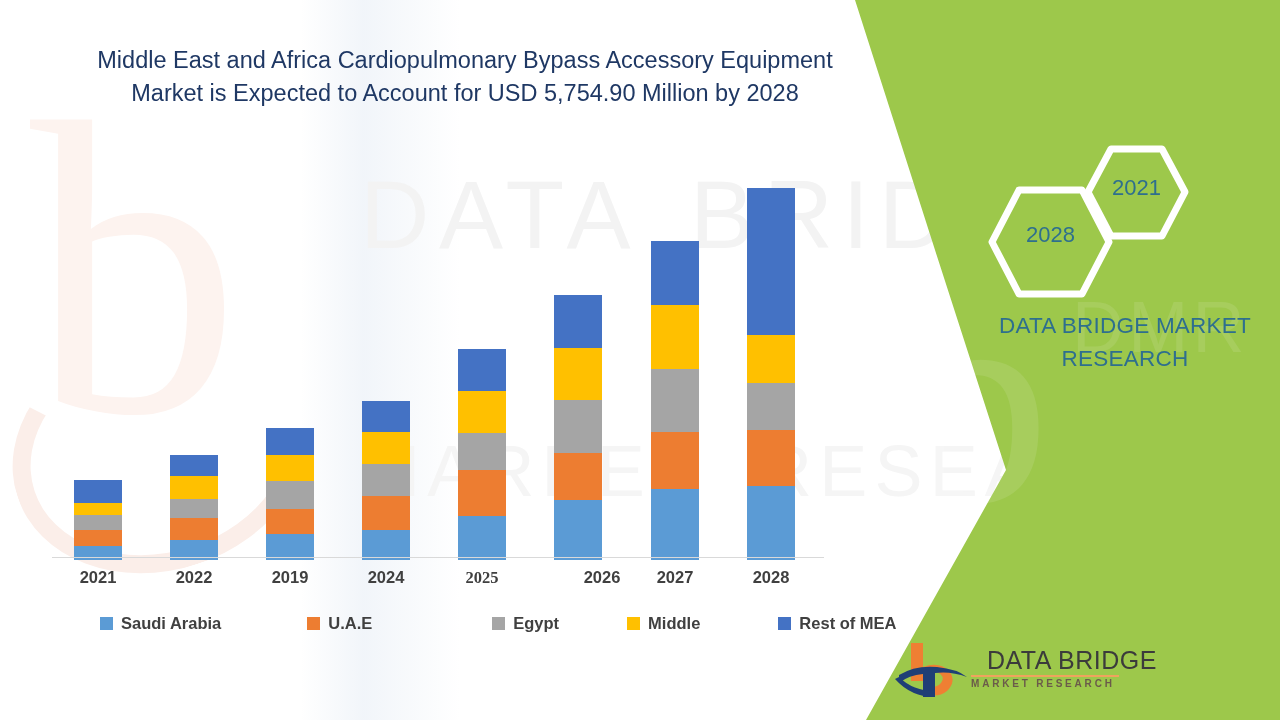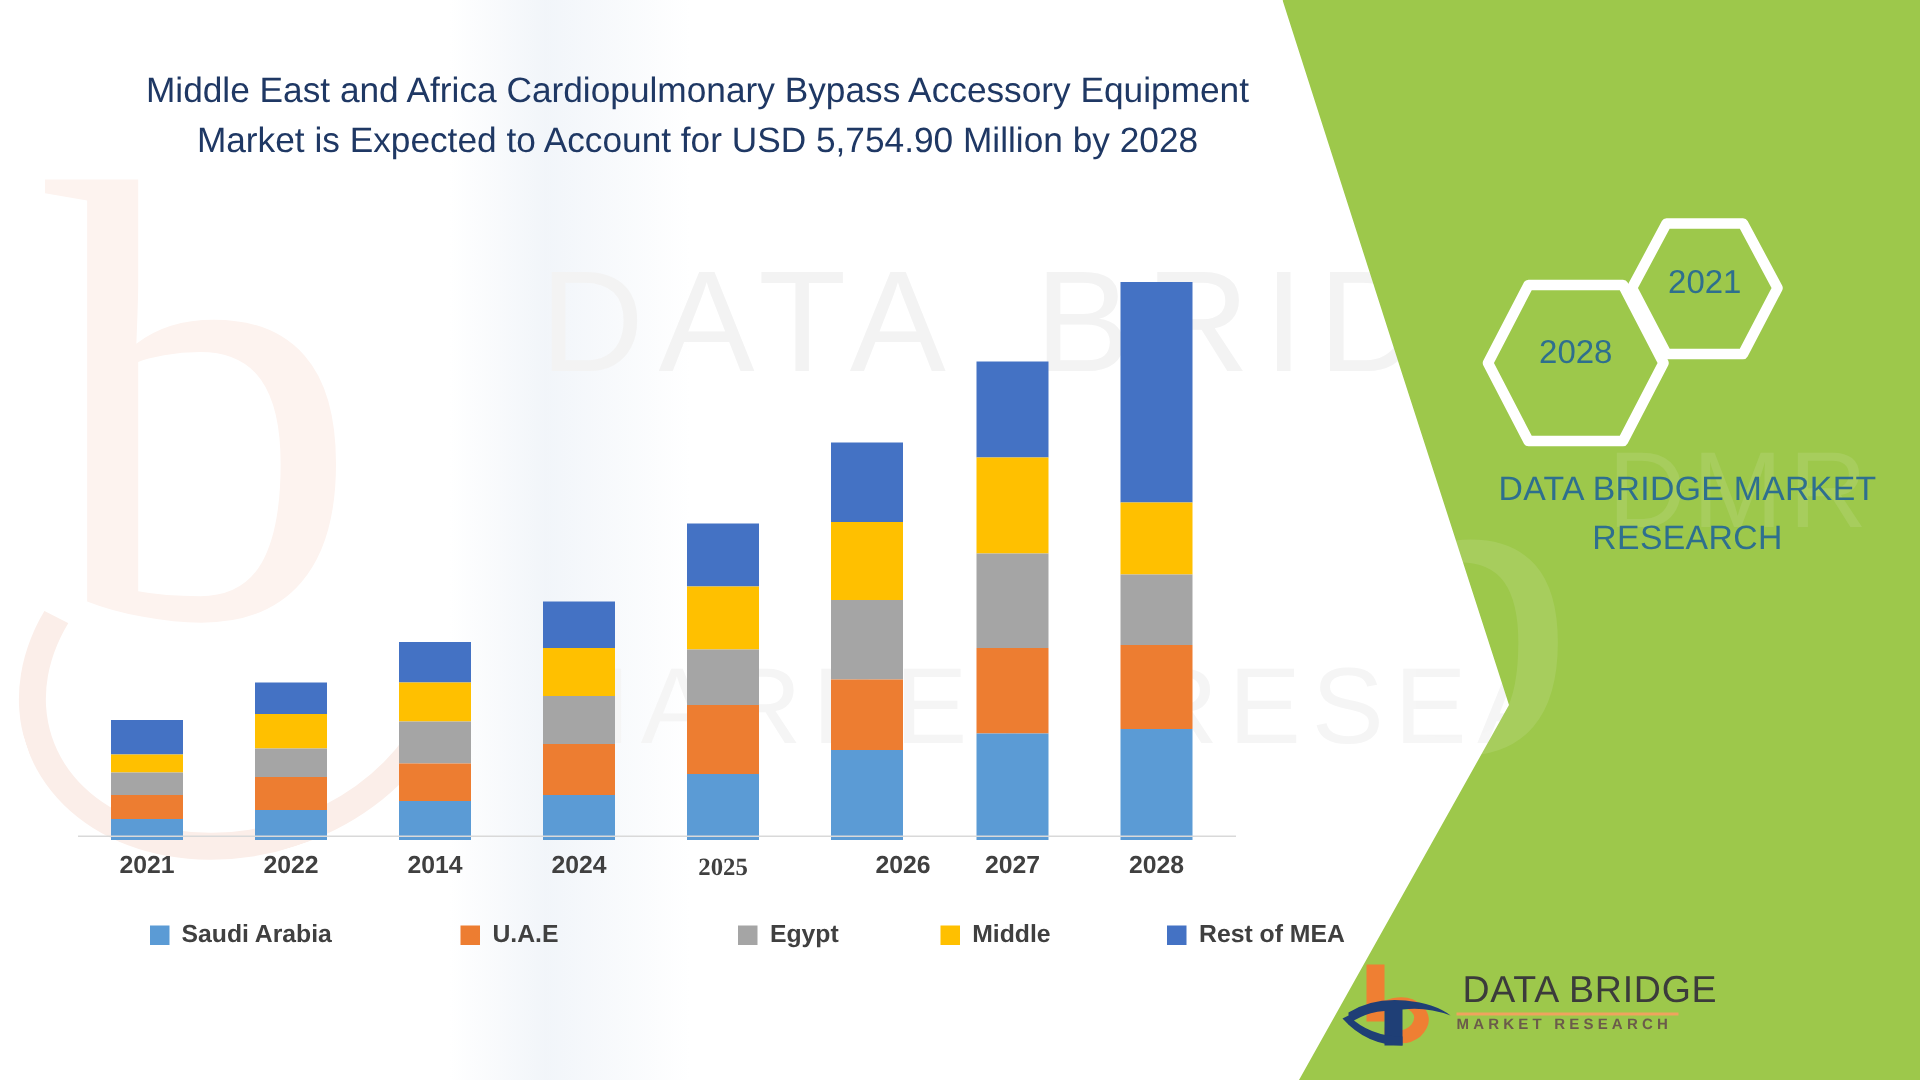--- a/index.html
+++ b/index.html
@@ -187,21 +187,21 @@
   }
 
   
   #logo {
     position: absolute;
     left: 893px; top: 641px;
     width: 230px; height: 64px;
   }
   #logo-text-main {
     position: absolute;
-    left: 82px; top: 5px;
+    left: 94px; top: 5px;
     font-size: 25px;
     letter-spacing: 0.02em;
     color: #3b3b3b;
     white-space: nowrap;
   }
   #logo-rule {
     position: absolute;
     left: 78px; top: 34px;
     width: 148px; height: 2px;
     background: #f0a35e;
@@ -286,21 +286,21 @@
         <div class="seg" title="U.A.E 2028: 1284" style="height: 56px; background: rgb(237, 125, 49);"></div>
         <div class="seg" title="Egypt 2028: 1129" style="height: 47px; background: rgb(165, 165, 165);"></div>
         <div class="seg" title="Israel 2028: 1052" style="height: 48px; background: rgb(255, 192, 0);"></div>
         <div class="seg" title="Rest of MEA 2028: 1145" style="height: 147px; background: rgb(68, 114, 196);"></div>
       </div>
     </div>
   <div id="axis-line"></div>
   <div id="x-axis">
       <div class="x-tick" style="left: 1px;">2021</div>
       <div class="x-tick" style="left: 97px;">2022</div>
-      <div class="x-tick" style="left: 193px;">2014</div>
+      <div class="x-tick" style="left: 193px;">2019</div>
       <div class="x-tick" style="left: 289px;">2024</div>
       <div class="x-tick" style="left: 385px; font-family: Liberation Serif, serif;">2025</div>
       <div class="x-tick" style="left: 505px;">2026</div>
       <div class="x-tick" style="left: 578px;">2027</div>
       <div class="x-tick" style="left: 674px;">2028</div>
     </div>
 
   <div id="legend">
       <div class="legend-item" style="margin-right: 86px;">
         <span class="legend-swatch" style="background: rgb(91, 155, 213);"></span>

